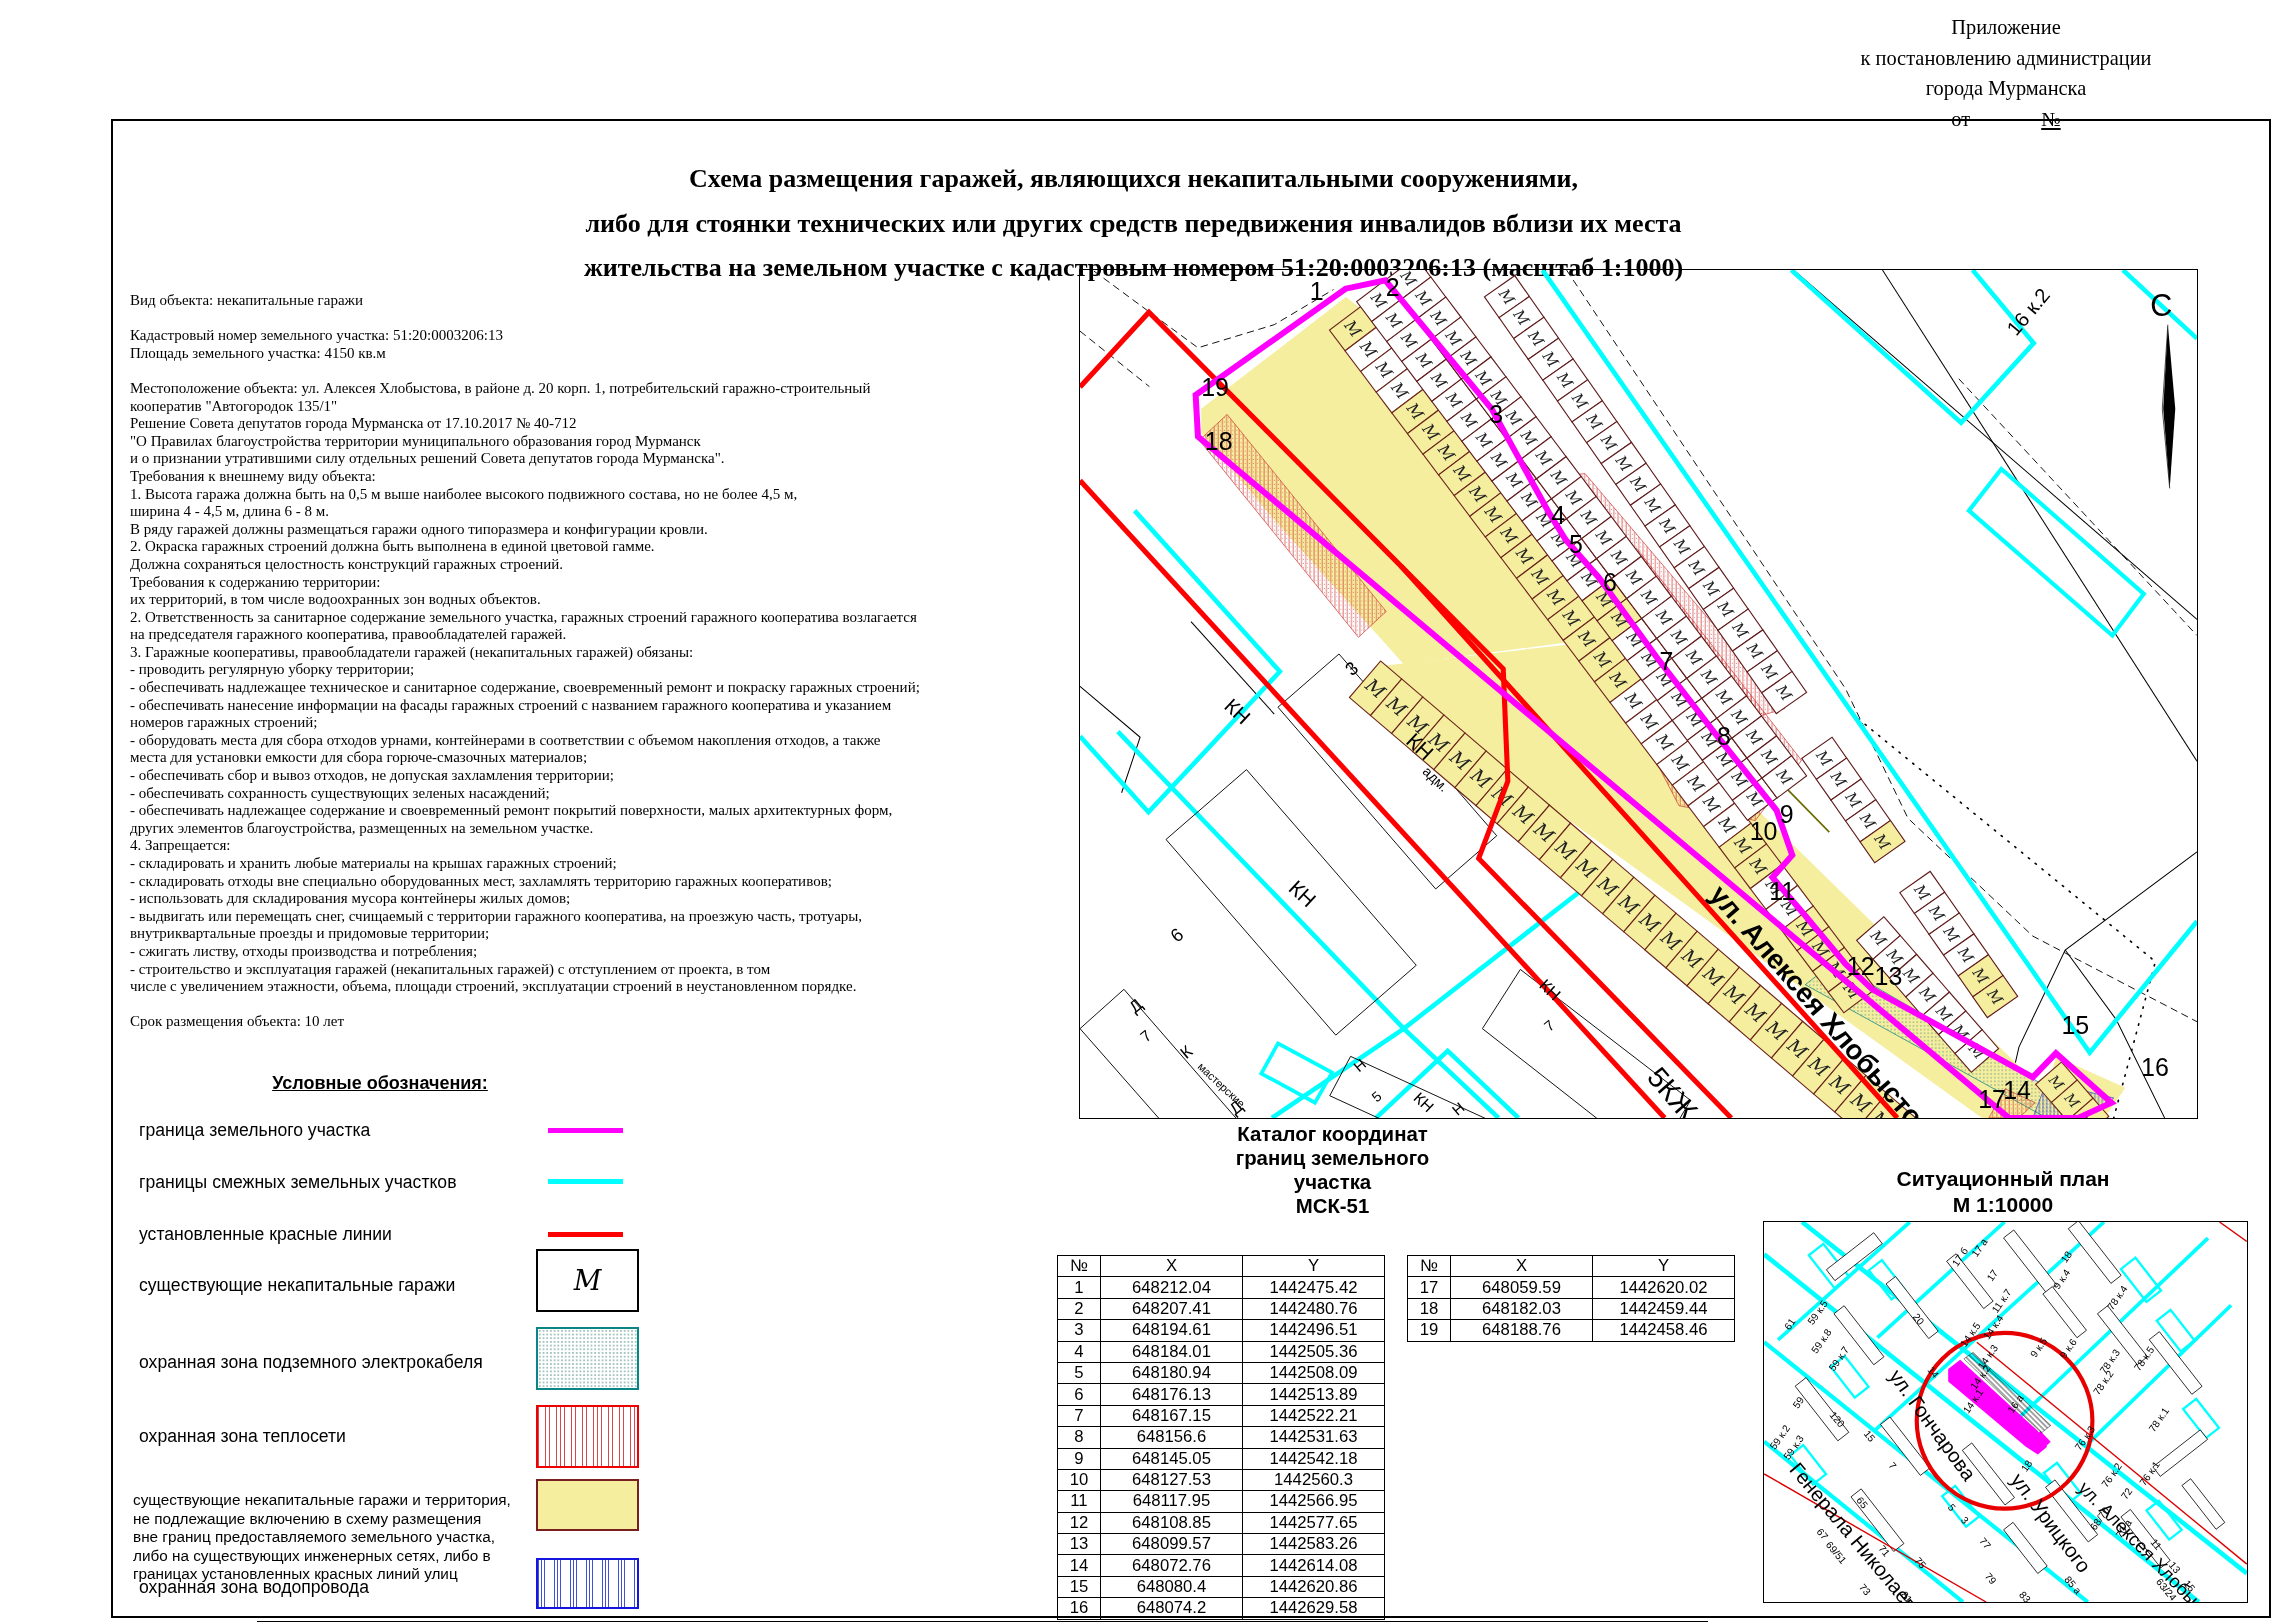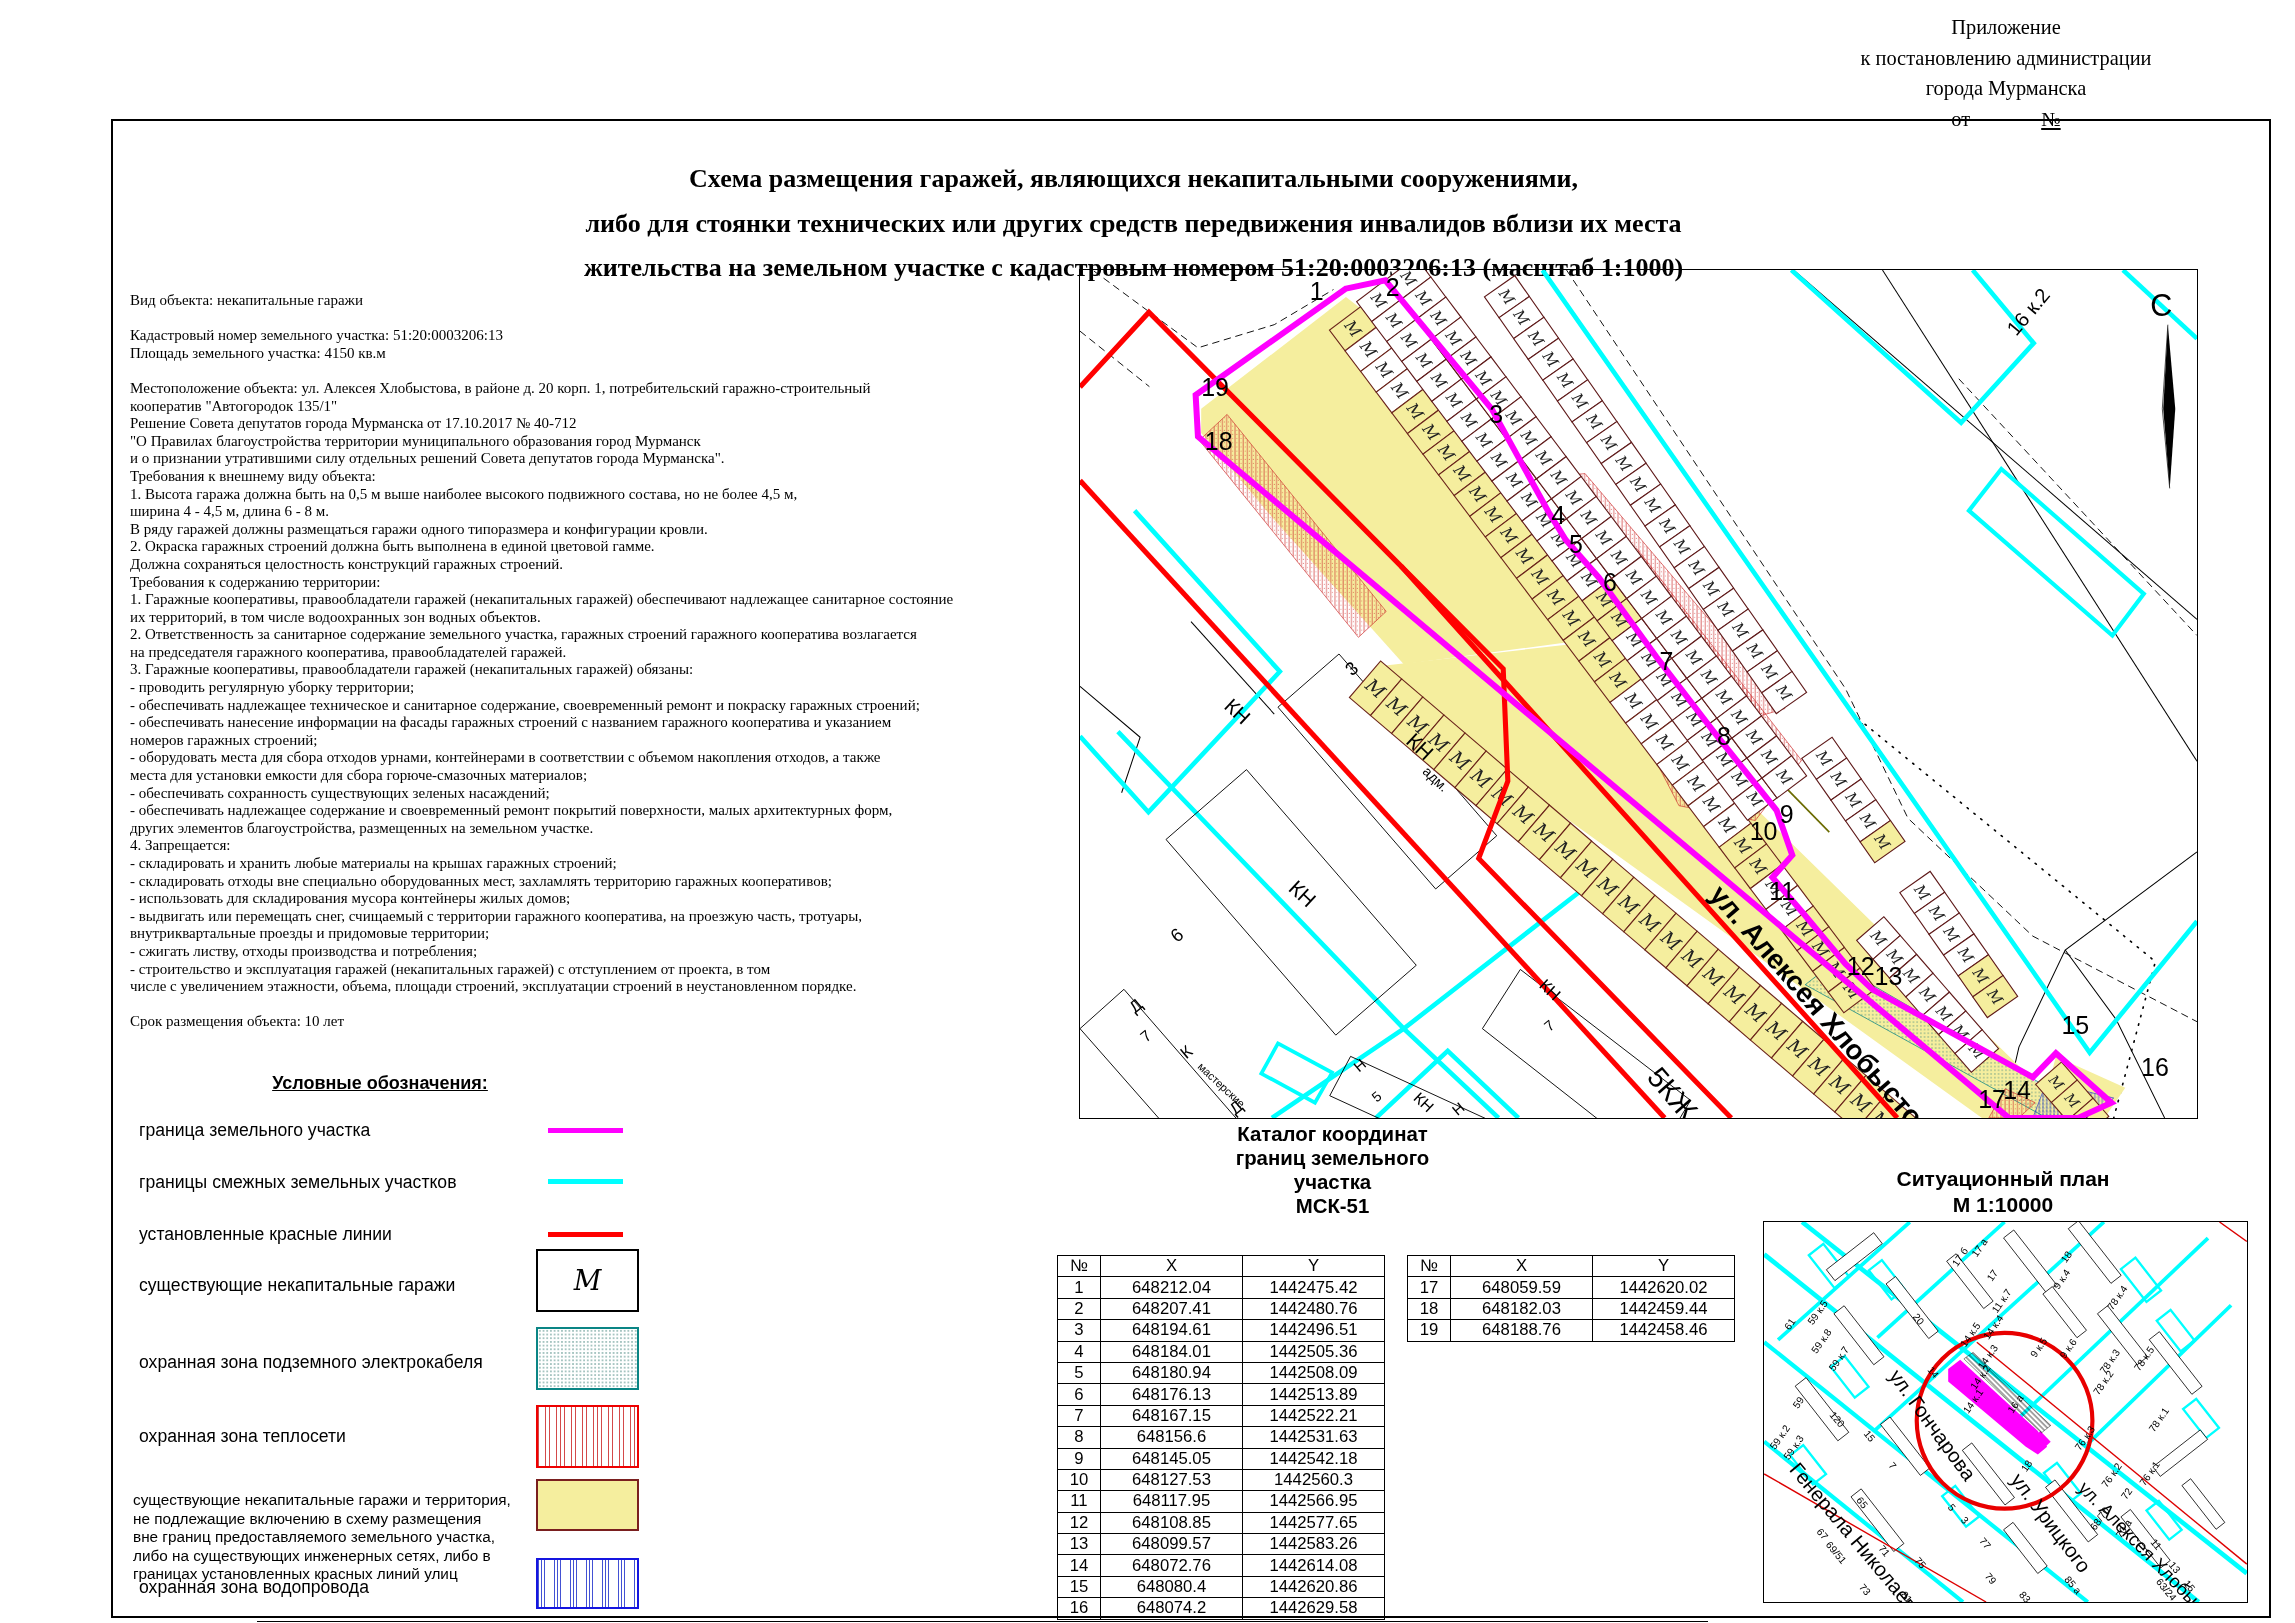--- a/index.html
+++ b/index.html
@@ -79,31 +79,31 @@
     <div class="info-line">Решение Совета депутатов города Мурманска от 17.10.2017 № 40-712</div>
     <div class="info-line">"О Правилах благоустройства территории муниципального образования город Мурманск</div>
     <div class="info-line">и о признании утратившими силу отдельных решений Совета депутатов города Мурманска".</div>
     <div class="info-line">Требования к внешнему виду объекта:</div>
     <div class="info-line">1. Высота гаража должна быть на 0,5 м выше наиболее высокого подвижного состава, но не более 4,5 м,</div>
     <div class="info-line">ширина 4 - 4,5 м, длина 6 - 8 м.</div>
     <div class="info-line">В ряду гаражей должны размещаться гаражи одного типоразмера и конфигурации кровли.</div>
     <div class="info-line">2. Окраска гаражных строений должна быть выполнена в единой цветовой гамме.</div>
     <div class="info-line">Должна сохраняться целостность конструкций гаражных строений.</div>
     <div class="info-line">Требования к содержанию территории:</div>
-    <div class="info-line">1. Гаражные кооперативы, правообладатели гаражей (некапитальных гаражей) обеспечивают надлежащее санитарное состояние</div>
     <div class="info-line"> их территорий, в том числе водоохранных зон водных объектов.</div>
     <div class="info-line">2. Ответственность за санитарное содержание земельного участка, гаражных строений гаражного кооператива возлагается</div>
     <div class="info-line">на председателя гаражного кооператива, правообладателей гаражей.</div>
     <div class="info-line">3. Гаражные кооперативы, правообладатели гаражей (некапитальных гаражей) обязаны:</div>
     <div class="info-line">- проводить регулярную уборку территории;</div>
     <div class="info-line">- обеспечивать надлежащее техническое и санитарное содержание, своевременный ремонт и покраску гаражных строений;</div>
     <div class="info-line">- обеспечивать нанесение информации на фасады гаражных строений с названием гаражного кооператива и указанием</div>
     <div class="info-line"> номеров гаражных строений;</div>
     <div class="info-line">- оборудовать места для сбора отходов урнами, контейнерами в соответствии с объемом накопления отходов, а также</div>
     <div class="info-line"> места для установки емкости для сбора горюче-смазочных материалов;</div>
+    <div class="info-line">- обеспечивать сбор и вывоз отходов, не допуская захламления территории;</div>
     <div class="info-line">- обеспечивать сохранность существующих зеленых насаждений;</div>
     <div class="info-line">- обеспечивать надлежащее содержание и своевременный ремонт покрытий поверхности, малых архитектурных форм,</div>
     <div class="info-line">других элементов благоустройства, размещенных на земельном участке.</div>
     <div class="info-line">4. Запрещается:</div>
     <div class="info-line">- складировать и хранить любые материалы на крышах гаражных строений;</div>
     <div class="info-line">- складировать отходы вне специально оборудованных мест, захламлять территорию гаражных кооперативов;</div>
     <div class="info-line">- использовать для складирования мусора контейнеры жилых домов;</div>
     <div class="info-line">- выдвигать или перемещать снег, счищаемый с территории гаражного кооператива, на проезжую часть, тротуары,</div>
     <div class="info-line">внутриквартальные проезды и придомовые территории;</div>
     <div class="info-line">- сжигать листву, отходы производства и потребления;</div>

